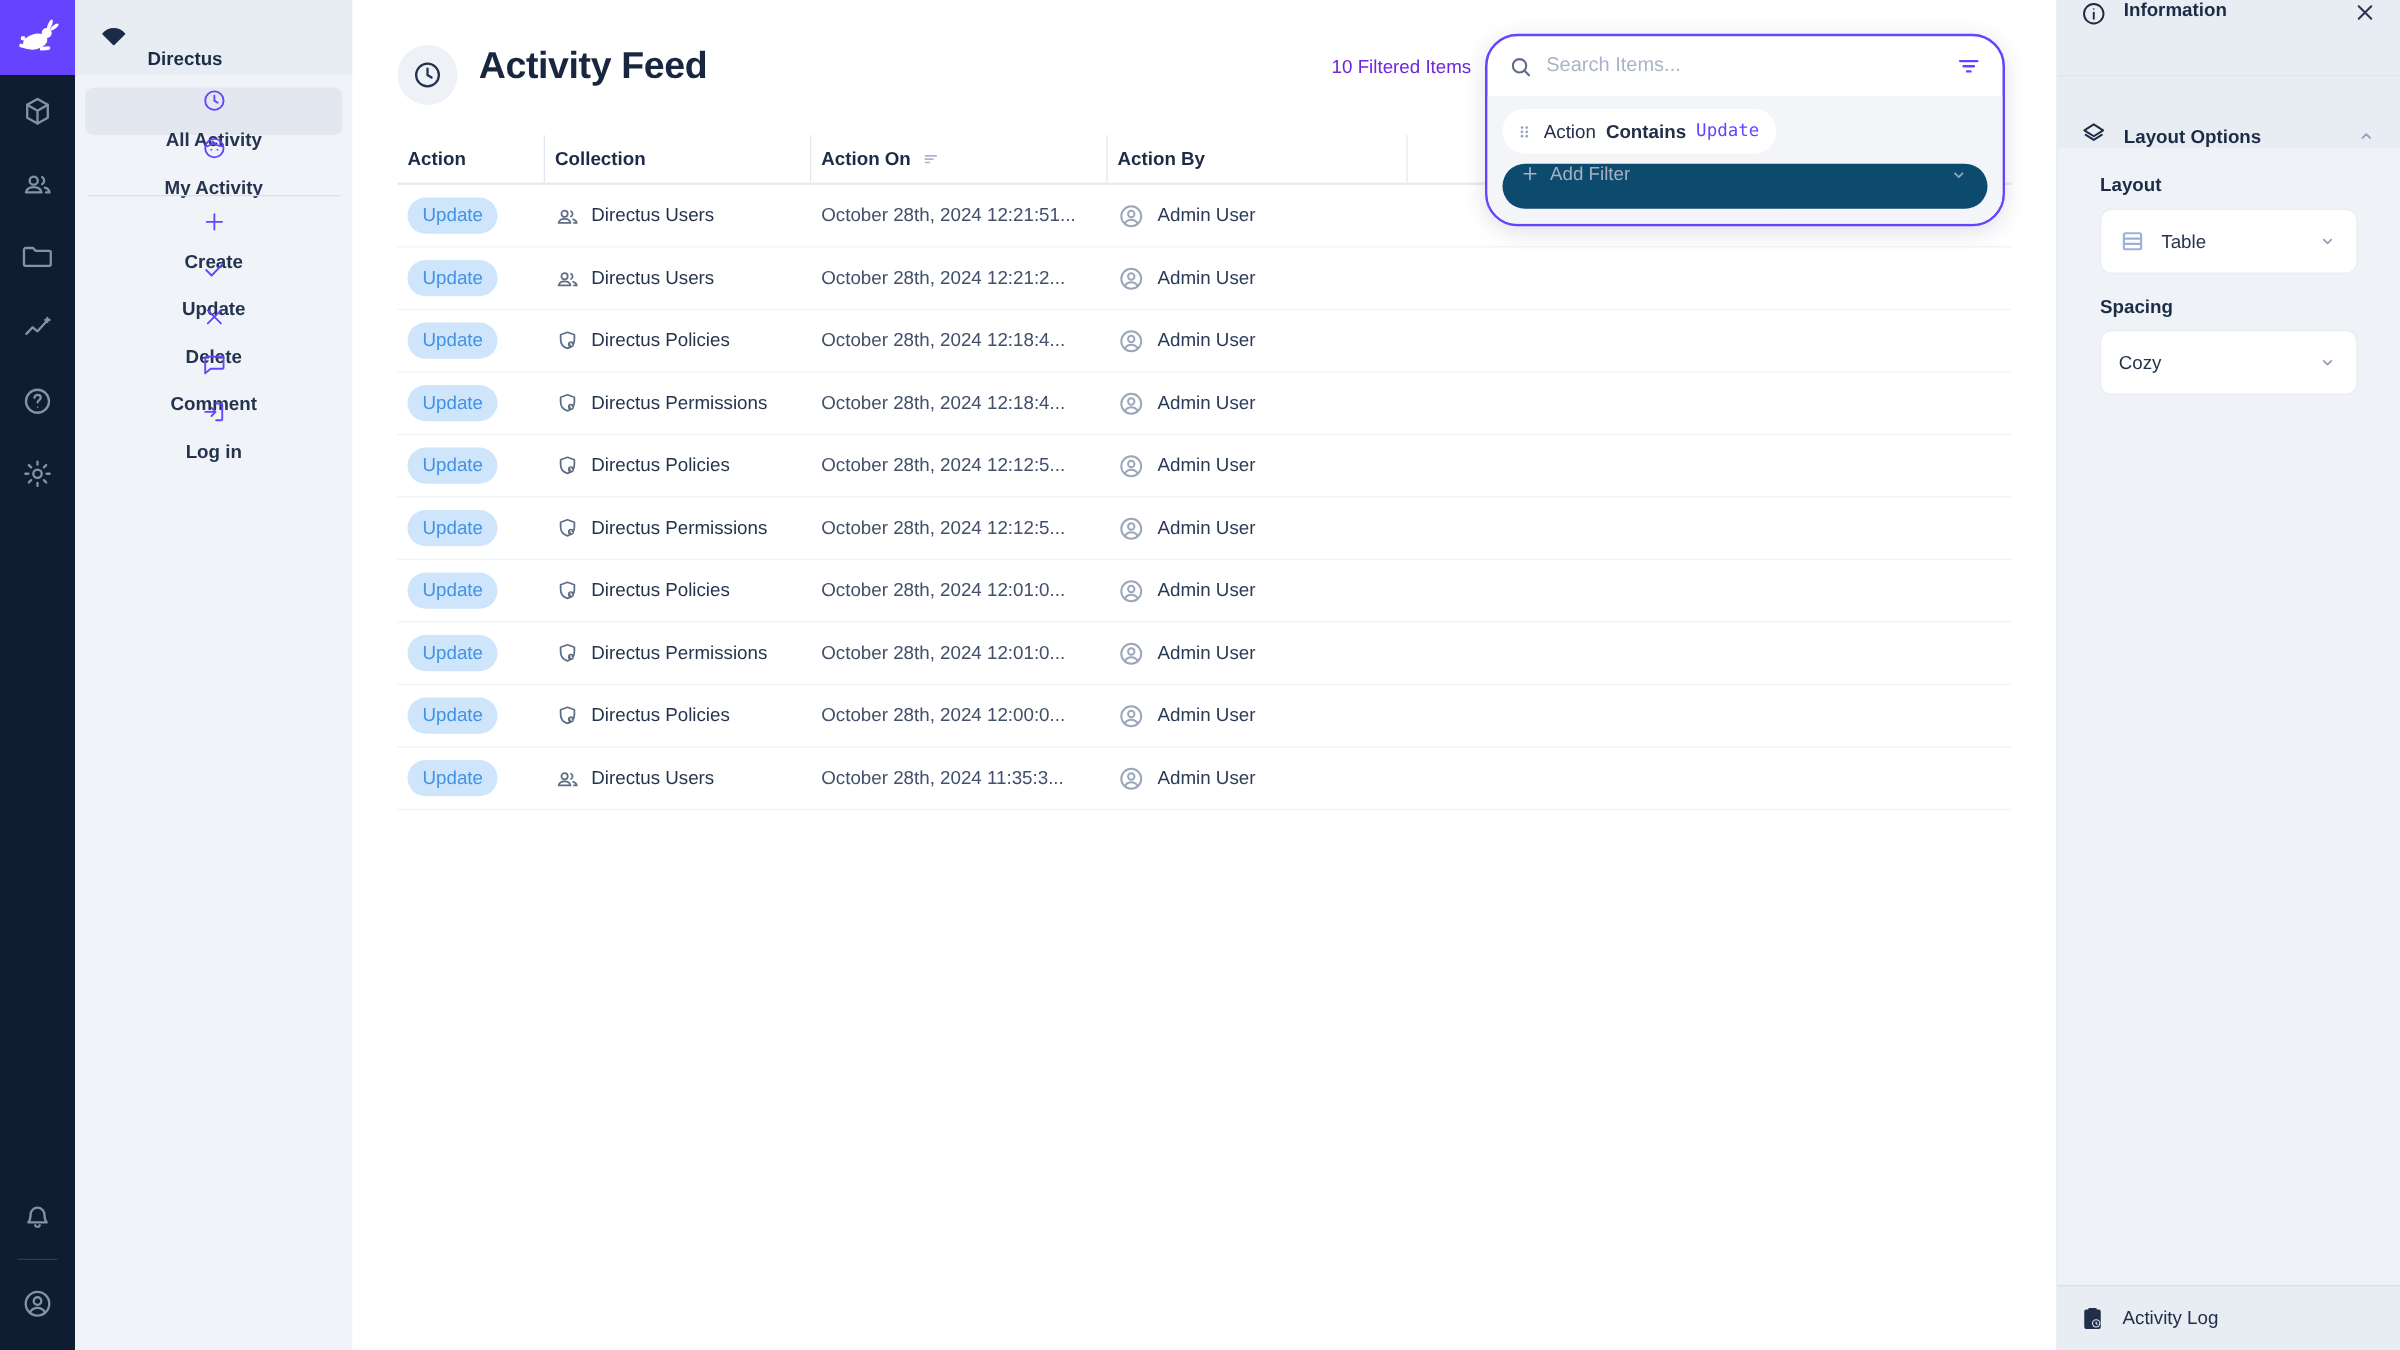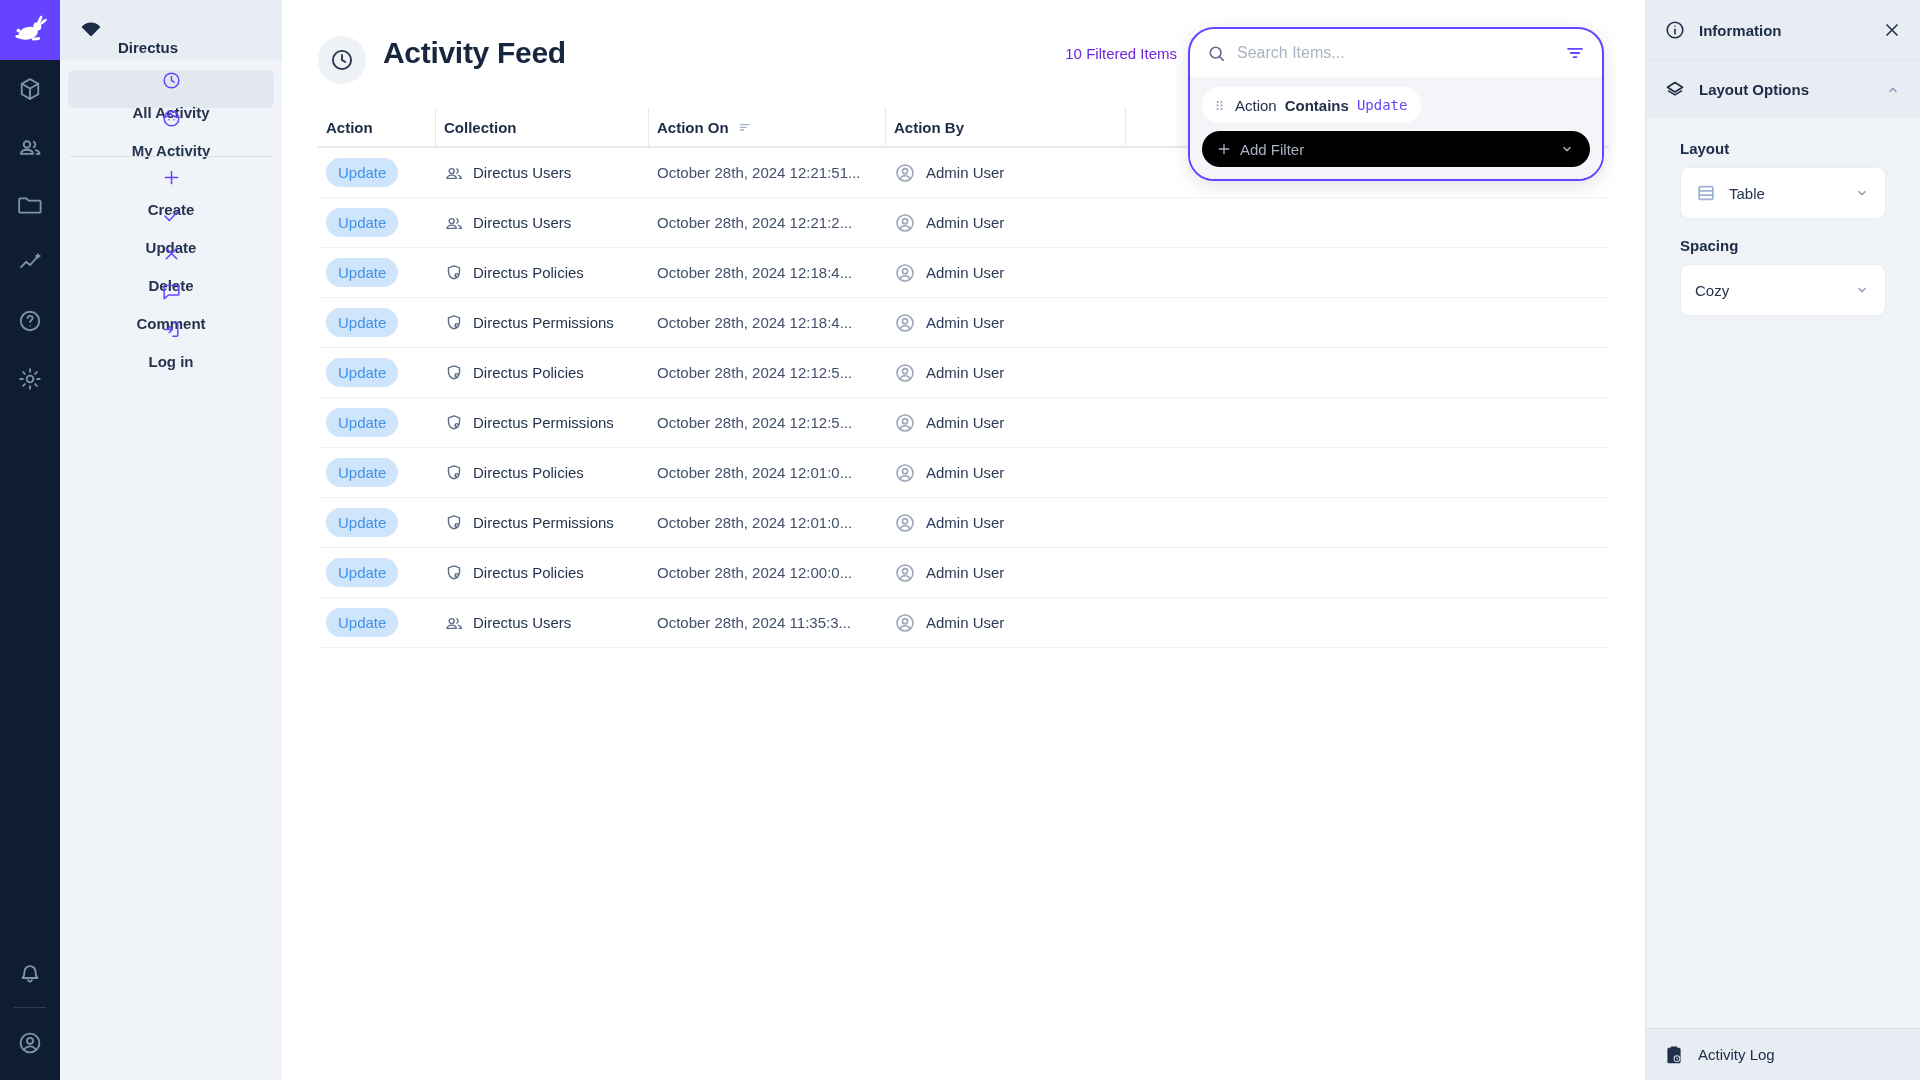--- a/index.html
+++ b/index.html
@@ -37,21 +37,21 @@
   .search-row { height:48px; display:flex; align-items:center; gap:10px; padding:0 16px; }
   .search-row input { border:none; outline:none; flex:1; font-size:16px; color:#25344e; font-family:inherit; background:transparent; }
   .search-row input::placeholder { color:#aab4c5; }
   .filter-toggle { color:#6644ff; cursor:pointer; }
   .filter-drop { background:#f3f5f9; padding:10px 12px 12px; display:flex; flex-direction:column; gap:8px; }
   .filter-pill { display:inline-flex; align-items:center; gap:8px; background:#fff; border-radius:18px; height:36px; padding:0 14px 0 10px; width:fit-content; cursor:pointer; font-size:15px; }
   .filter-pill .ffield { color:#222f49; }
   .filter-pill .fop { color:#222f49; font-weight:700; }
   .filter-pill .fval { color:#6644ff; font-family:"DejaVu Sans Mono",monospace; font-size:14px; }
   .handle { color:#93a2bd; }
-  .add-filter { display:flex; align-items:center; gap:8px; background:#000000; border-radius:18px; height:36px; padding:0 14px; color:#a6b1c2; font-size:15px; cursor:pointer; }
+  .add-filter { display:flex; align-items:flex-start; gap:8px; background:#0c4a6e; border-radius:18px; height:36px; padding:0 14px; color:#a6b1c2; font-size:15px; cursor:pointer; }
   .add-filter .chev { margin-left:auto; color:#97a3b8; }
 
   
   .table { margin:24px 36px 0; }
   .thead { display:flex; height:40px; border-bottom:2px solid #e7ebf0; }
   .thead .cell { display:flex; align-items:center; gap:8px; font-size:15px; font-weight:700; color:#1d2c46; border-right:1px solid #e4e8ee; cursor:pointer; }
   .thead .cell.c-rest { border-right:none; cursor:default; }
   .cell { padding-left:8px; }
   .c-action { width:118px; flex-shrink:0; }
   .c-collection { width:213px; flex-shrink:0; }
@@ -63,24 +63,24 @@
   .badge { background:#cfe5fb; color:#4292e6; font-size:15px; font-weight:500; border-radius:16px; padding:5px 12px; line-height:1.3; }
   .coll-icon { color:#5f6e87; margin-right:9px; }
   .coll-name { font-size:15px; color:#25344e; }
   .date-text { font-size:15px; color:#42506a; }
   .avatar-icon { color:#9aa6ba; margin-right:10px; }
   .by-name { font-size:15px; color:#2b3a55; }
   .sort-icon { color:#a9b6cc; }
 
   
   .right-sidebar { width:275px; flex-shrink:0; background:#eff2f7; border-left:1px solid #e2e6ed; display:flex; flex-direction:column; }
-  .rs-head { height:60px; background:#e8ecf3; display:flex; align-items:center; gap:13px; padding:0 18px; color:#1d2c46; }
+  .rs-head { height:60px; background:#e8ecf3; display:flex; gap:13px; padding:0 18px; color:#1d2c46; }
   .rs-head .label { font-size:15px; font-weight:700; }
   .rs-head .right { margin-left:auto; cursor:pointer; }
-  .rs-section { height:58px; background:#e8ecf3; display:flex; align-items:center; gap:13px; padding:0 18px; color:#1d2c46; border-top:1px solid #dfe4ec; cursor:pointer; }
+  .rs-section { height:58px; background:#e8ecf3; display:flex; align-items:flex-end; gap:13px; padding:0 18px; color:#1d2c46; border-top:1px solid #dfe4ec; cursor:pointer; }
   .rs-section .label { font-size:15px; font-weight:700; }
   .rs-section .right { margin-left:auto; color:#8fa0c2; }
   .rs-body { flex:1; padding:4px 34px 0; }
   .rs-label { font-size:15px; font-weight:700; color:#1d2c46; margin:18px 0 10px; }
   .rs-select { background:#fff; border:1px solid #e9edf3; border-radius:9px; height:52px; display:flex; align-items:center; gap:12px; padding:0 14px; font-size:15px; color:#25344e; cursor:pointer; }
   .rs-select .chev { margin-left:auto; color:#97a3b8; }
   .rs-select .lead { color:#9cb0d8; }
   .rs-footer { height:52px; background:#e8ecf3; border-top:1px solid #d9dfe8; display:flex; align-items:center; gap:13px; padding:0 17px; color:#21304a; font-size:15px; cursor:pointer; }
   .rs-footer .label { font-weight:500; }
 </style>

